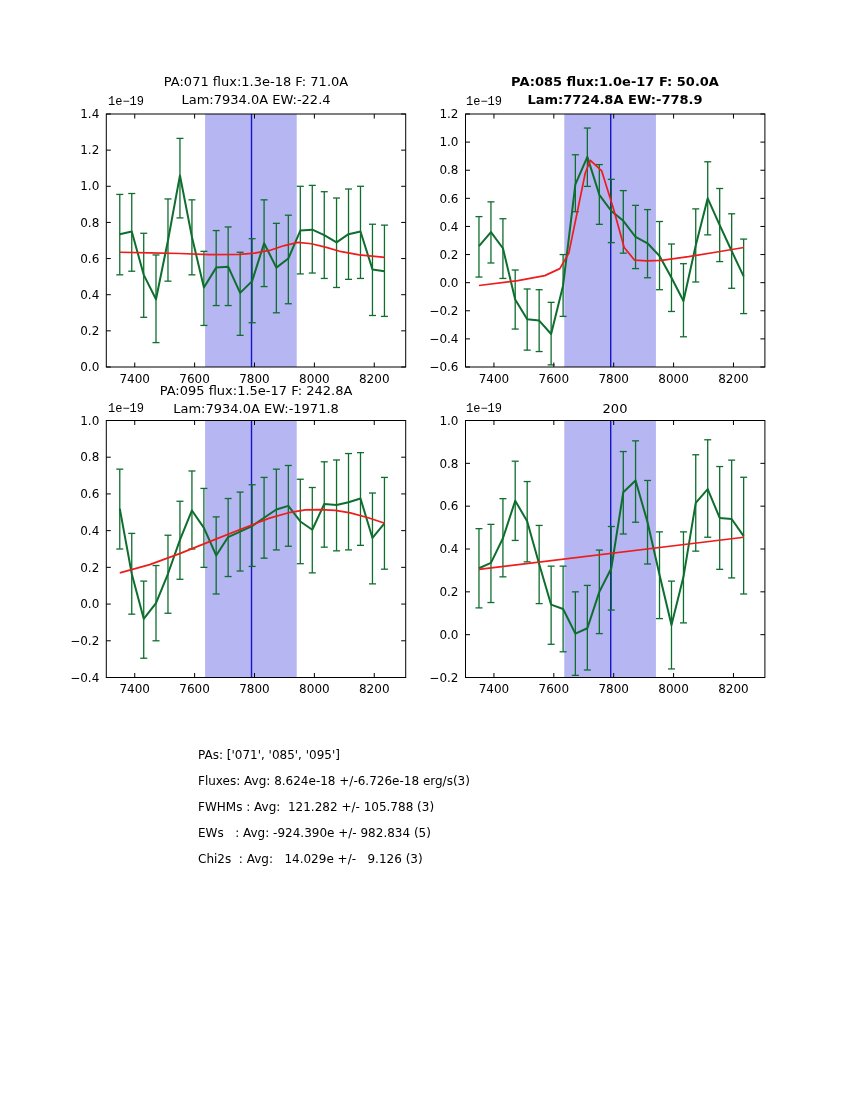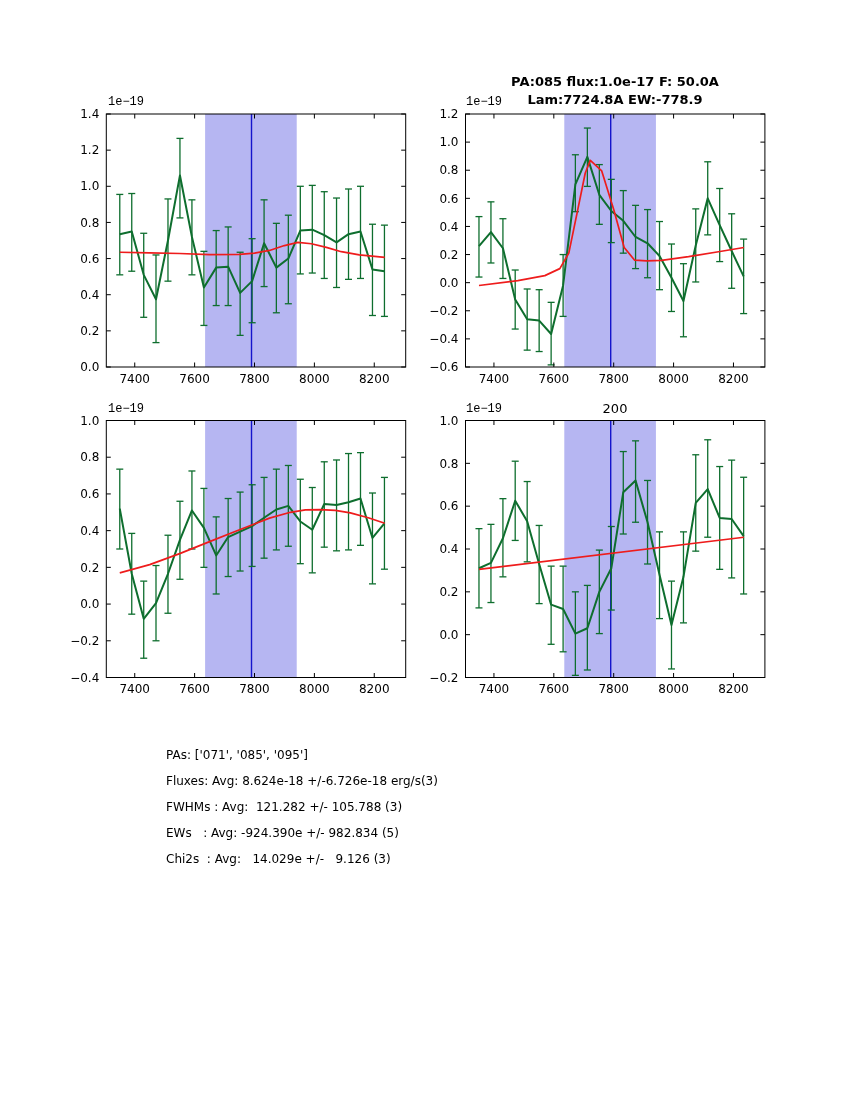--- a/index.html
+++ b/index.html
@@ -12,21 +12,21 @@
   .offset-label{position:absolute;font-size:12px;line-height:13px;font-family:Liberation Mono, monospace;}
   .pt0{left:256px;top:73px;}
   .pt1{left:615px;top:73px;font-weight:bold;}
   .pt2{left:256px;top:382px;}
   .pt3{left:615px;top:400px;}
   .off0{left:108px;top:96px;}
   .off1{left:466px;top:96px;}
   .off2{left:108px;top:403px;}
   .off3{left:466px;top:403px;}
   .summary{position:absolute;left:166px;top:742px;font-size:12px;}
-  .summary div{white-space:pre;line-height:26px;height:26px;}
+  .summary div{white-space:pre;line-height:26px;height:26px;margin-left:32px;}
 </style>
 </head>
 <body>
 
 <div id="canvas">
 
   <svg id="chart-svg" width="850" height="1100">
       <g>
         <rect x="205.10199999999998" y="114" width="91.6164" height="253" fill="#b6b6f2"></rect>
         <line x1="251.50899999999996" y1="114" x2="251.50899999999996" y2="367" stroke="#1414cc" stroke-width="1.4"></line>
@@ -493,23 +493,31 @@
         <text x="458.5" y="510.3666666666667" text-anchor="end">0.6</text>
         <line x1="465.5" y1="463.3333333333333" x2="470" y2="463.3333333333333" stroke="#000000"></line>
         <line x1="764.9" y1="463.3333333333333" x2="760.4" y2="463.3333333333333" stroke="#000000"></line>
         <text x="458.5" y="467.5333333333333" text-anchor="end">0.8</text>
         <line x1="465.5" y1="420.5" x2="470" y2="420.5" stroke="#000000"></line>
         <line x1="764.9" y1="420.5" x2="760.4" y2="420.5" stroke="#000000"></line>
         <text x="458.5" y="424.7" text-anchor="end">1.0</text>
       </g>
     </svg>
 
+  <div class="plot-title pt0">
+    <div>PA:071 flux:1.3e-18 F: 71.0A</div>
+    <div>Lam:7934.0A EW:-22.4</div>
+  </div>
   <div class="plot-title pt1">
     <div>PA:085 flux:1.0e-17 F: 50.0A</div>
     <div>Lam:7724.8A EW:-778.9</div>
+  </div>
+  <div class="plot-title pt2">
+    <div>PA:095 flux:1.5e-17 F: 242.8A</div>
+    <div>Lam:7934.0A EW:-1971.8</div>
   </div>
   <div class="plot-title pt3">
     <div>200</div>
     <div></div>
   </div>
 
   <div class="offset-label off0">1e−19</div>
   <div class="offset-label off1">1e−19</div>
   <div class="offset-label off2">1e−19</div>
   <div class="offset-label off3">1e−19</div>

